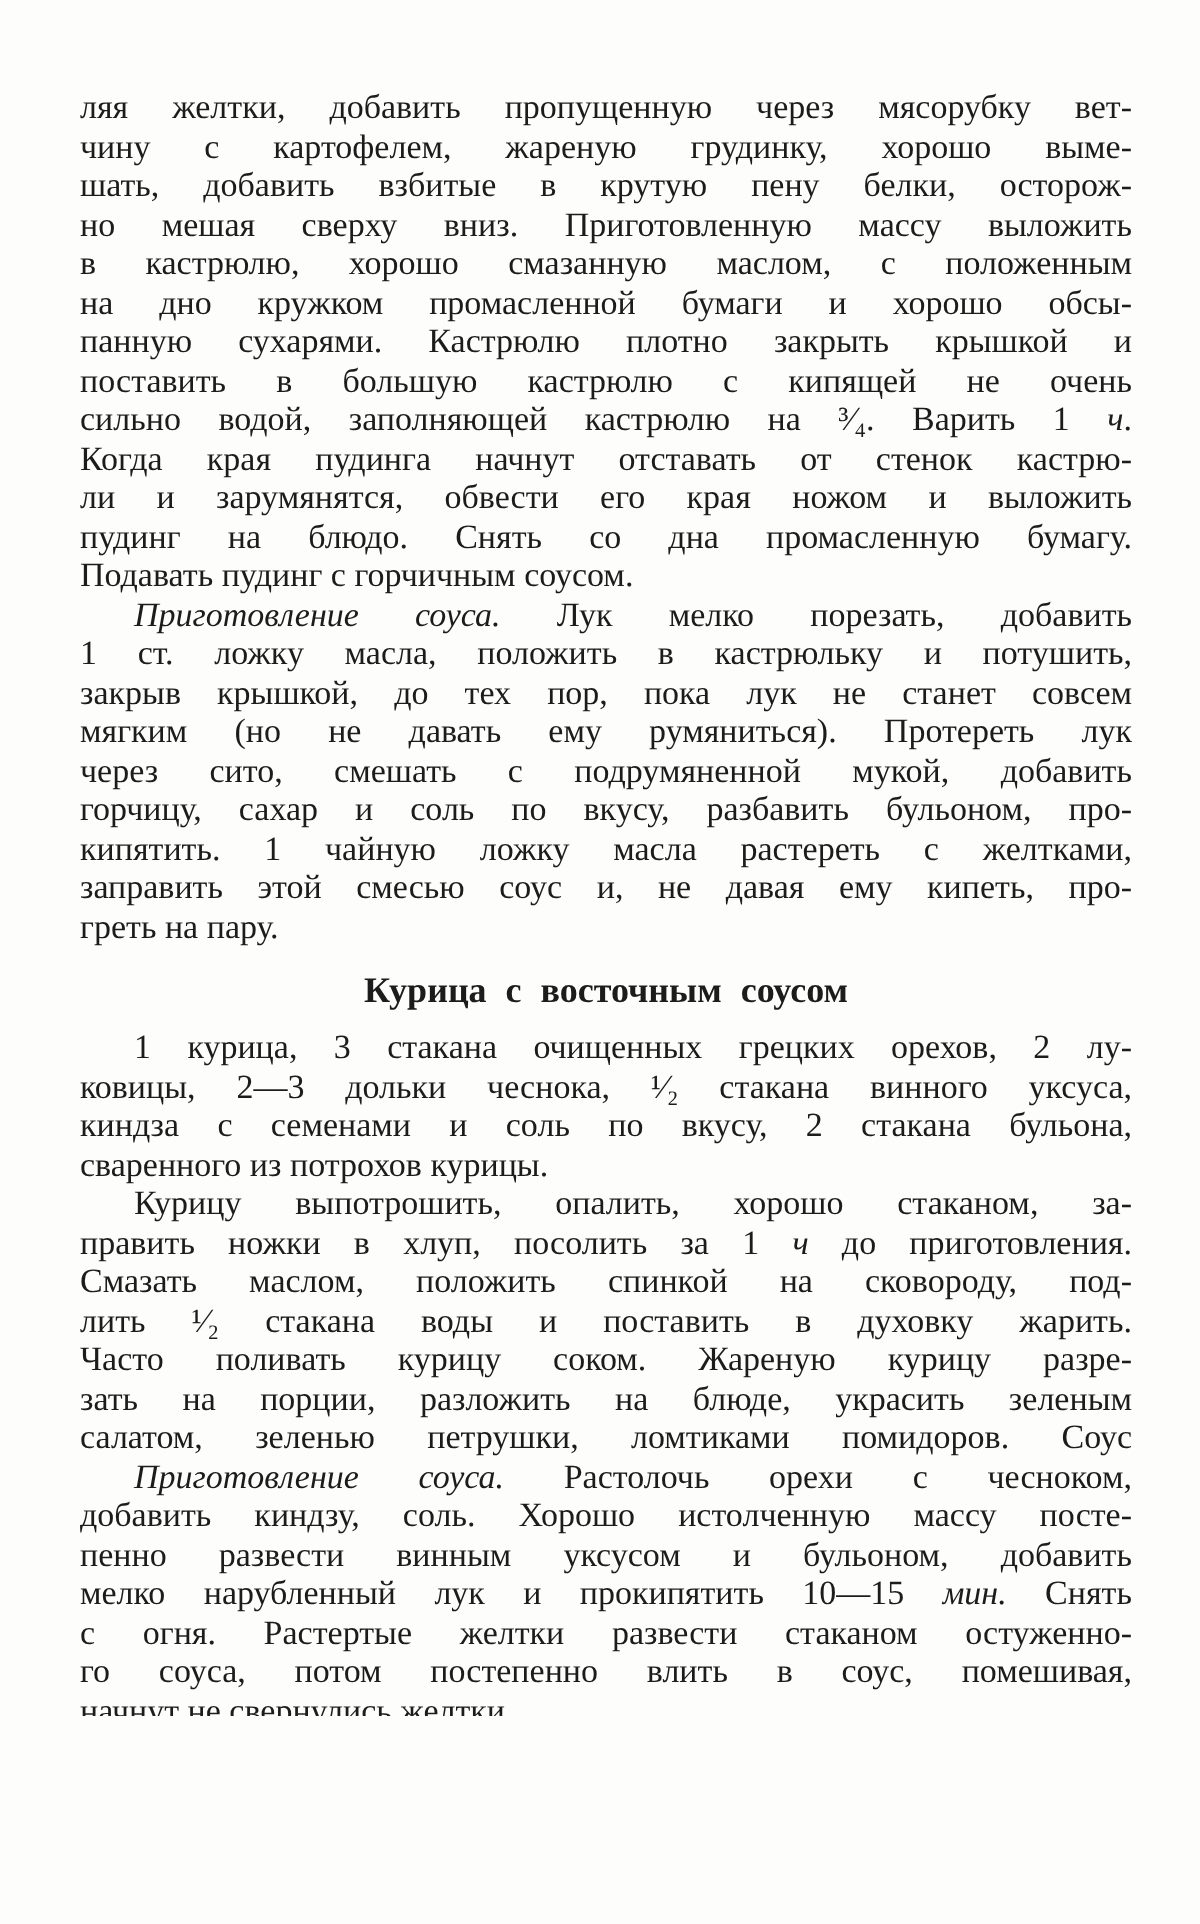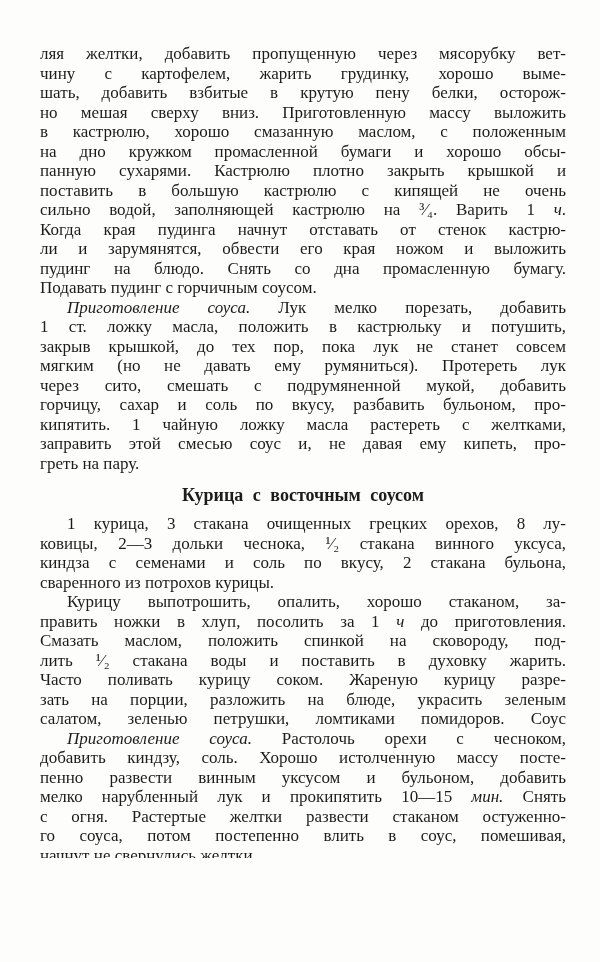--- a/index.html
+++ b/index.html
@@ -55,21 +55,21 @@
     letter-spacing: 1px;
   }
 </style>
 </head>
 <body>
 
 <div class="page">
   <div class="text-block">
       <div class="blk para">
         <div class="line"><span>ляя желтки, добавить пропущенную через мясорубку вет-</span></div>
-        <div class="line"><span>чину с картофелем, жарить грудинку, хорошо выме-</span></div>
+        <div class="line"><span>чину с картофелем, жареную грудинку, хорошо выме-</span></div>
         <div class="line"><span>шать, добавить взбитые в крутую пену белки, осторож-</span></div>
         <div class="line"><span>но мешая сверху вниз. Приготовленную массу выложить</span></div>
         <div class="line"><span>в кастрюлю, хорошо смазанную маслом, с положенным</span></div>
         <div class="line"><span>на дно кружком промасленной бумаги и хорошо обсы-</span></div>
         <div class="line"><span>панную сухарями. Кастрюлю плотно закрыть крышкой и</span></div>
         <div class="line"><span>поставить в большую кастрюлю с кипящей не очень</span></div>
         <div class="line"><span>сильно водой, заполняющей кастрюлю на ³⁄₄. Варить 1 </span><span class="it">ч</span><span>.</span></div>
         <div class="line"><span>Когда края пудинга начнут отставать от стенок кастрю-</span></div>
         <div class="line"><span>ли и зарумянятся, обвести его края ножом и выложить</span></div>
         <div class="line"><span>пудинг на блюдо. Снять со дна промасленную бумагу.</span></div>
@@ -83,21 +83,21 @@
         <div class="line"><span>через сито, смешать с подрумяненной мукой, добавить</span></div>
         <div class="line"><span>горчицу, сахар и соль по вкусу, разбавить бульоном, про-</span></div>
         <div class="line"><span>кипятить. 1 чайную ложку масла растереть с желтками,</span></div>
         <div class="line"><span>заправить этой смесью соус и, не давая ему кипеть, про-</span></div>
         <div class="line end"><span>греть на пару.</span></div>
       </div>
       <div class="blk heading">
         <div class="line end"><span>Курица с восточным соусом</span></div>
       </div>
       <div class="blk para indent">
-        <div class="line"><span>1 курица, 3 стакана очищенных грецких орехов, 8 лу-</span></div>
+        <div class="line"><span>1 курица, 3 стакана очищенных грецких орехов, 2 лу-</span></div>
         <div class="line"><span>ковицы, 2—3 дольки чеснока, ¹⁄₂ стакана винного уксуса,</span></div>
         <div class="line"><span>киндза с семенами и соль по вкусу, 2 стакана бульона,</span></div>
         <div class="line end"><span>сваренного из потрохов курицы.</span></div>
       </div>
       <div class="blk para indent">
         <div class="line"><span>Курицу выпотрошить, опалить, хорошо стаканом, за-</span></div>
         <div class="line"><span>править ножки в хлуп, посолить за 1 </span><span class="it">ч</span><span> до приготовления.</span></div>
         <div class="line"><span>Смазать маслом, положить спинкой на сковороду, под-</span></div>
         <div class="line"><span>лить ¹⁄₂ стакана воды и поставить в духовку жарить.</span></div>
         <div class="line"><span>Часто поливать курицу соком. Жареную курицу разре-</span></div>

